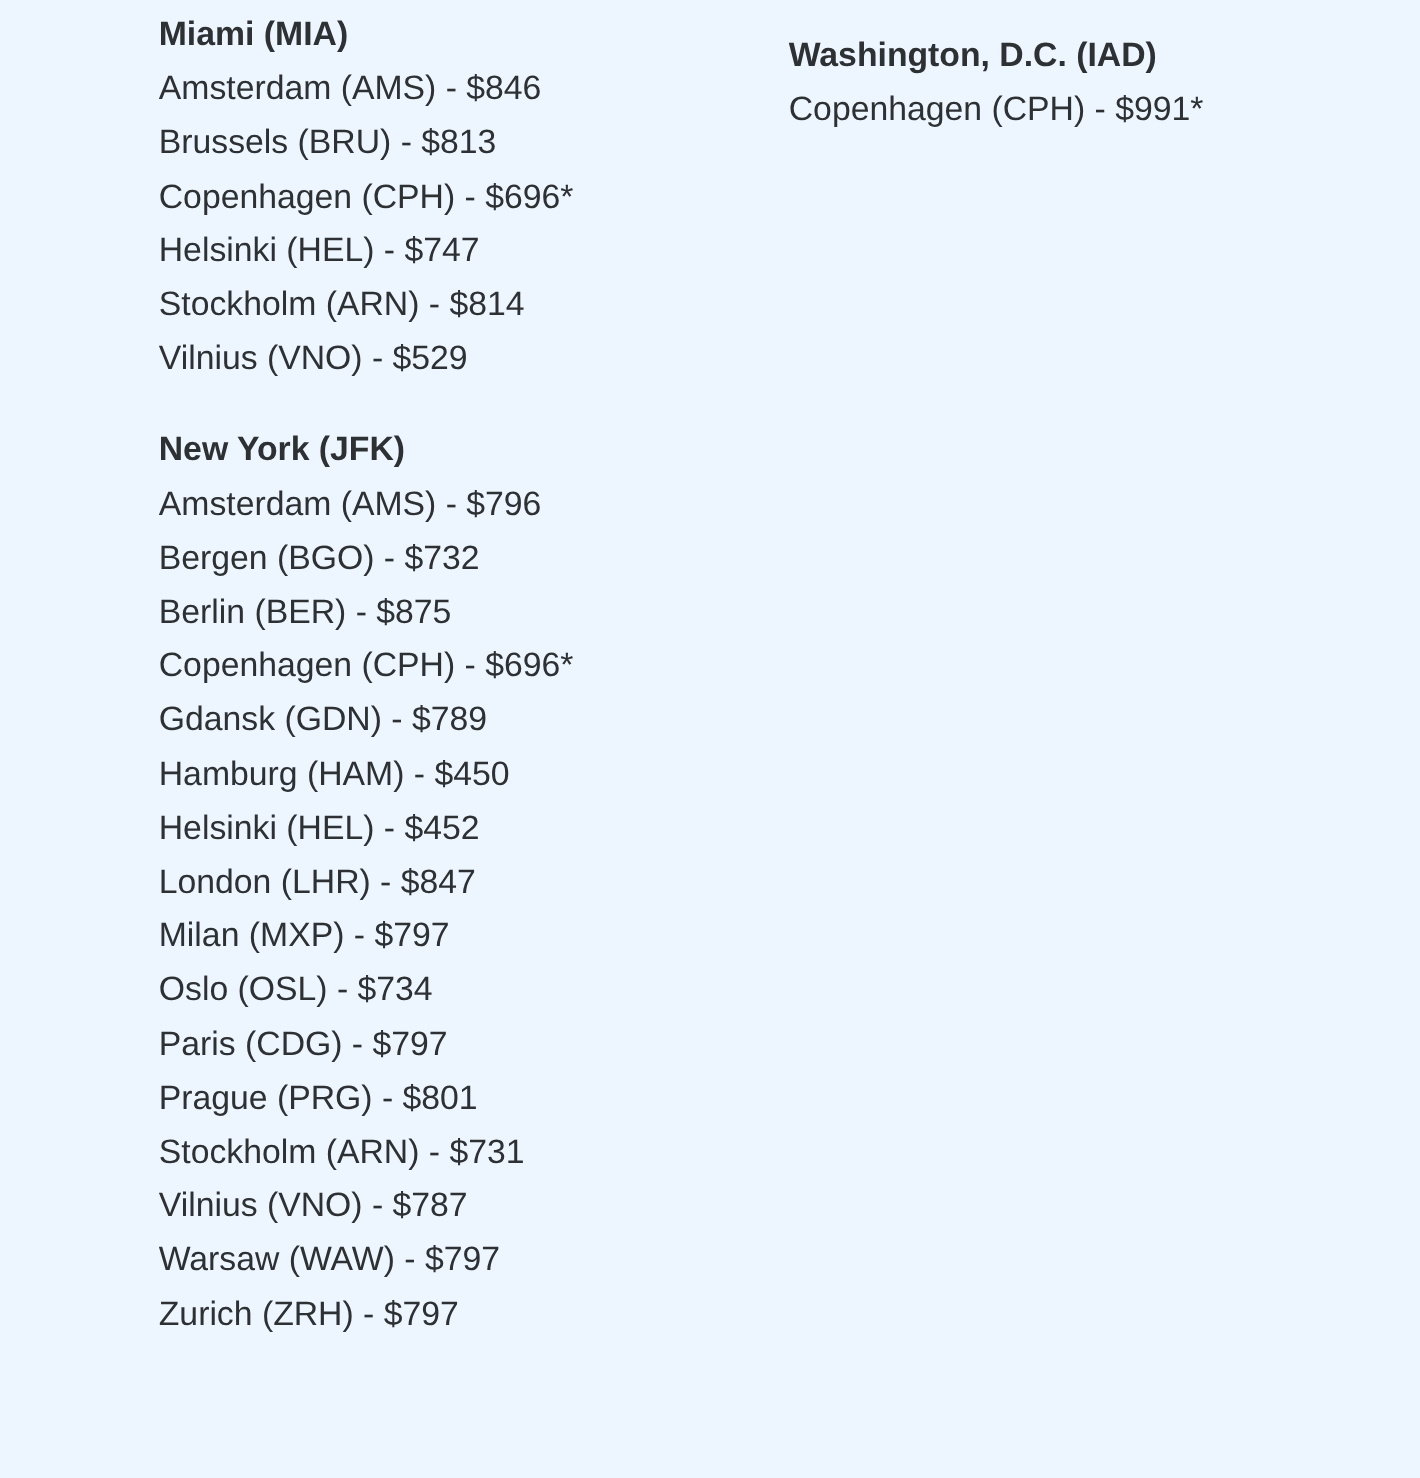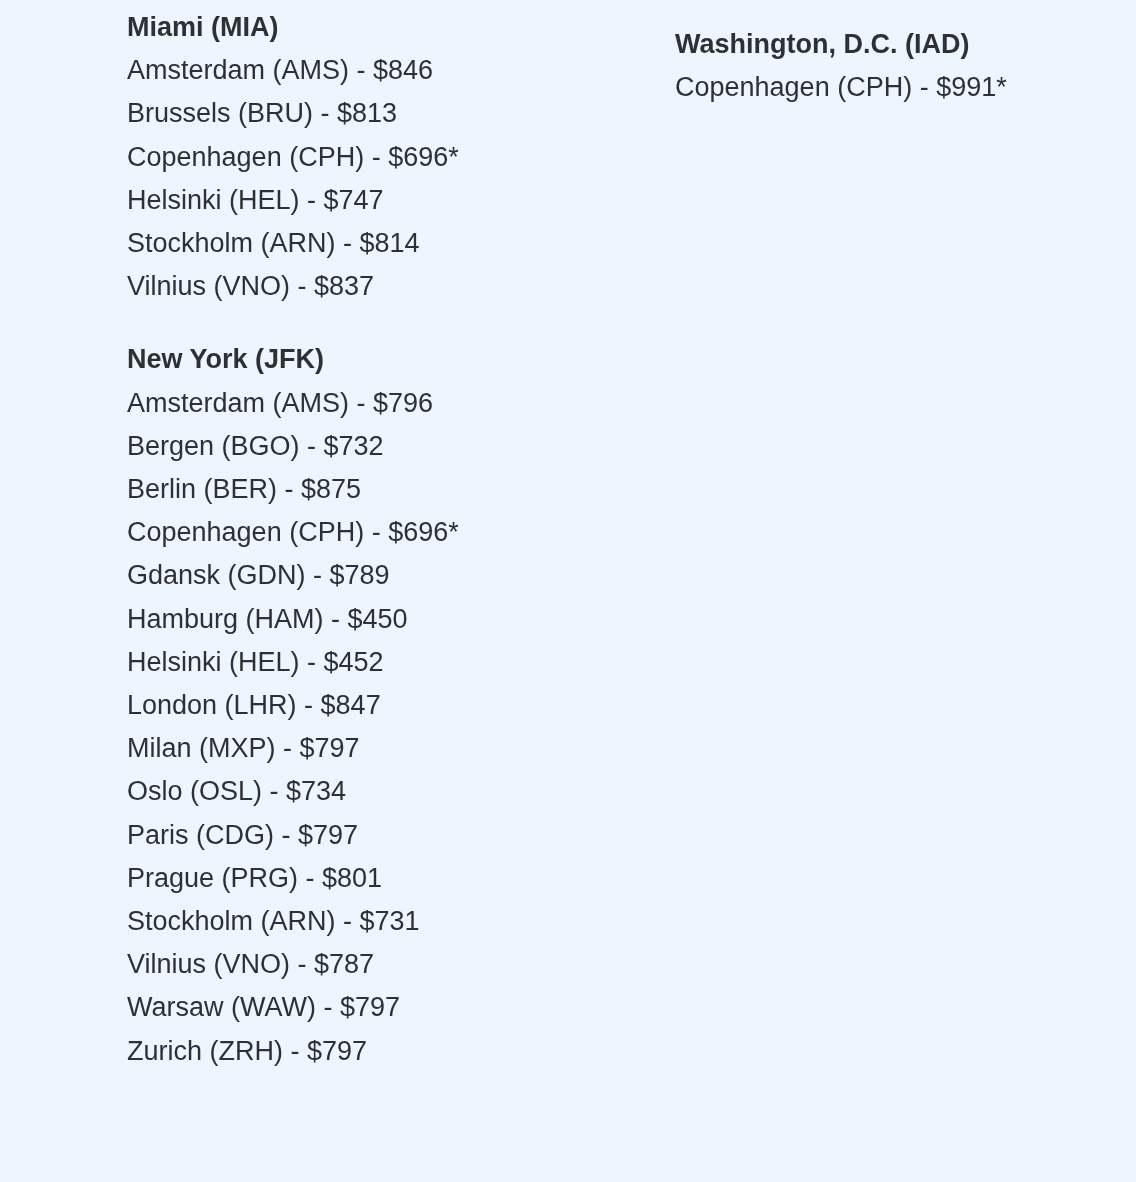--- a/index.html
+++ b/index.html
@@ -5,42 +5,42 @@
   html, body { margin: 0; padding: 0; }
   body {
     width: 1136px; height: 1182px; overflow: hidden;
     background: #edf5fe;
     font-family: "Liberation Sans", sans-serif;
     color: #2e3134;
     position: relative;
   }
   .col { position: absolute; }
   .col-left { left: 127px; top: 6px; width: 460px; }
-  .col-right { left: 631px; top: 23px; width: 460px; margin-left: 44px; }
+  .col-right { left: 631px; top: 23px; width: 460px; }
   .group { margin: 0 0 30px 0; }
   .heading {
     font-weight: bold; font-size: 27px; line-height: 43.2px;
     margin: 0; white-space: nowrap;
   }
   .route {
     font-size: 27px; line-height: 43.2px; margin: 0; white-space: nowrap;
   }
 </style>
 </head>
 <body>
 
 <div class="col col-left">
   <div class="group">
     <p class="heading">Miami (MIA)</p>
     <p class="route">Amsterdam (AMS) - $846</p>
     <p class="route">Brussels (BRU) - $813</p>
     <p class="route">Copenhagen (CPH) - $696*</p>
     <p class="route">Helsinki (HEL) - $747</p>
     <p class="route">Stockholm (ARN) - $814</p>
-    <p class="route">Vilnius (VNO) - $837</p>
+    <p class="route">Vilnius (VNO) - $529</p>
   </div>
   <div class="group">
     <p class="heading">New York (JFK)</p>
     <p class="route">Amsterdam (AMS) - $796</p>
     <p class="route">Bergen (BGO) - $732</p>
     <p class="route">Berlin (BER) - $875</p>
     <p class="route">Copenhagen (CPH) - $696*</p>
     <p class="route">Gdansk (GDN) - $789</p>
     <p class="route">Hamburg (HAM) - $450</p>
     <p class="route">Helsinki (HEL) - $452</p>

